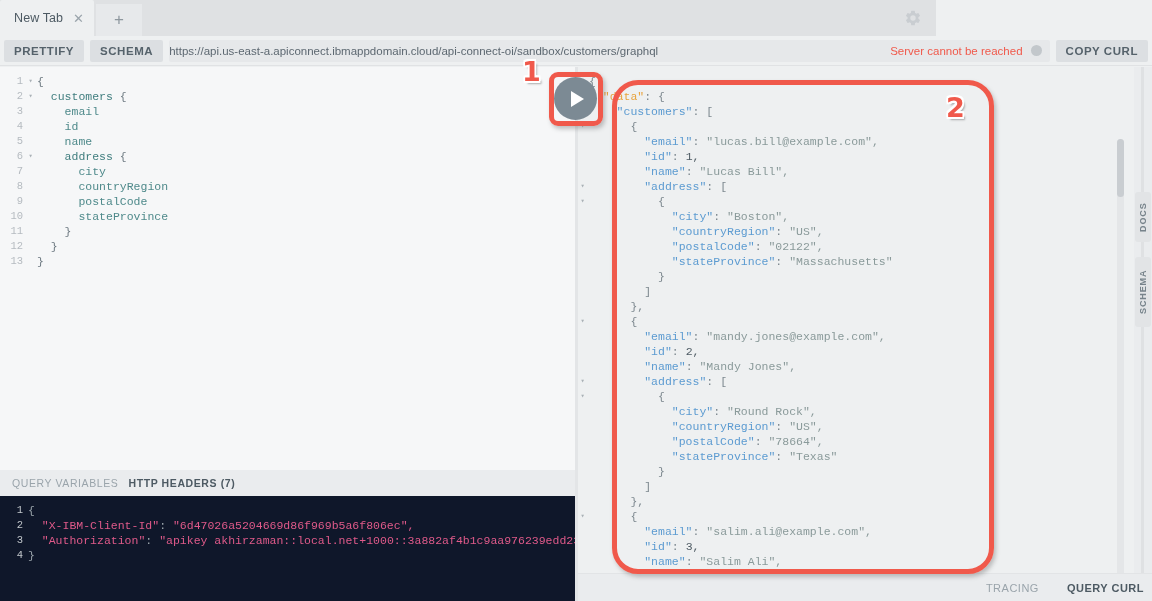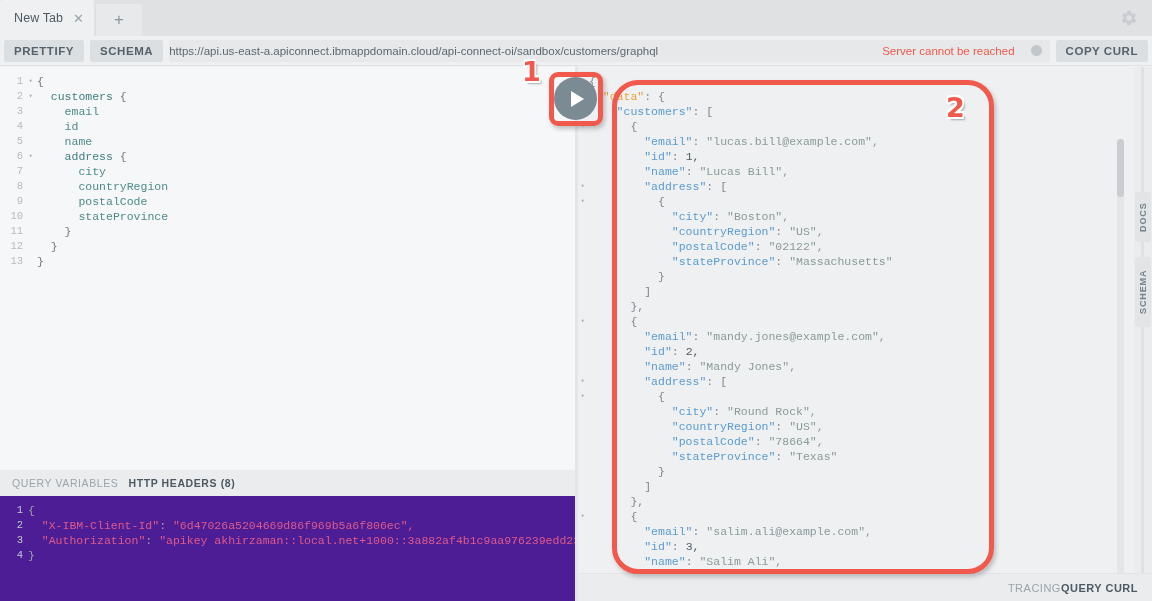--- a/index.html
+++ b/index.html
@@ -12,21 +12,21 @@
   }
   #app {
     position: relative;
     width: 1152px; height: 601px;
     background: #eef0f1;
   }
 
   
   .tabbar {
     position: absolute; top: 0; left: 0;
-    width: 1152px; height: 36px;
+    width: 936px; height: 36px;
     background: #dfe1e3;
     display: flex; align-items: flex-end;
   }
   .tab {
     height: 36px;
     background: #eef0f1;
     display: flex; align-items: center;
     padding: 0 10px 0 14px;
     gap: 10px;
     border-top-left-radius: 2px;
@@ -91,21 +91,21 @@
     position: relative;
     overflow: hidden;
   }
   .url-text {
     font-size: 11.5px;
     color: #5d6871;
     white-space: nowrap;
   }
   .status-wrap {
     position: absolute; right: 8px; top: 0; bottom: 0;
-    display: flex; align-items: center; gap: 16px; margin-left: 43px;
+    display: flex; align-items: center; gap: 8px; margin-left: 43px;
   }
   .status-text {
     font-size: 11.5px;
     color: #f0594b;
     white-space: nowrap;
   }
   .status-dot {
     width: 11px; height: 11px;
     border-radius: 50%;
     background: #c2c7cb;
@@ -116,21 +116,21 @@
     position: absolute;
     top: 67px; left: 0;
     width: 578px; height: 403px;
     background: #f6f7f8;
     overflow: hidden;
   }
   .pane-vars {
     position: absolute;
     top: 470px; left: 0;
     width: 578px; height: 131px;
-    background: #4c1d95;
+    background: #0f172a;
     overflow: hidden;
   }
   .pane-result {
     position: absolute;
     top: 67px; left: 578px;
     width: 556px; height: 506px;
     background: #eef0f1;
     overflow: hidden;
   }
   .divider-v {
@@ -283,22 +283,22 @@
     background: #dfe1e3;
   }
 
   
   .footer {
     position: absolute;
     bottom: 0; left: 578px;
     width: 574px; height: 28px;
     background: #eaecee;
     display: flex; align-items: center; justify-content: flex-end;
-    gap: 0;
-    padding-right: 14px;
+    gap: 28px;
+    padding-right: 8px;
     border-top: 1px solid #e2e4e6;
   }
   .footer-tab {
     font-size: 11px;
     letter-spacing: .5px;
     color: #9aa4ab;
     cursor: pointer;
   }
   .footer-tab.active {
     color: #4d5a63;
@@ -373,21 +373,21 @@
     <button class="tb-btn">COPY CURL</button>
   </div>
 
   <div class="pane-query">
     <div class="code code-wrap" id="query-lines"><div class="code-row"><span class="gutter">1</span><span class="fold">▾</span><span class="code-txt"><span class="t-punct">{</span></span></div><div class="code-row"><span class="gutter">2</span><span class="fold">▾</span><span class="code-txt"><span class="t-sel">  customers </span><span class="t-punct">{</span></span></div><div class="code-row"><span class="gutter">3</span><span class="fold"></span><span class="code-txt"><span class="t-field">    email</span></span></div><div class="code-row"><span class="gutter">4</span><span class="fold"></span><span class="code-txt"><span class="t-field">    id</span></span></div><div class="code-row"><span class="gutter">5</span><span class="fold"></span><span class="code-txt"><span class="t-field">    name</span></span></div><div class="code-row"><span class="gutter">6</span><span class="fold">▾</span><span class="code-txt"><span class="t-sel">    address </span><span class="t-punct">{</span></span></div><div class="code-row"><span class="gutter">7</span><span class="fold"></span><span class="code-txt"><span class="t-field">      city</span></span></div><div class="code-row"><span class="gutter">8</span><span class="fold"></span><span class="code-txt"><span class="t-field">      countryRegion</span></span></div><div class="code-row"><span class="gutter">9</span><span class="fold"></span><span class="code-txt"><span class="t-field">      postalCode</span></span></div><div class="code-row"><span class="gutter">10</span><span class="fold"></span><span class="code-txt"><span class="t-field">      stateProvince</span></span></div><div class="code-row"><span class="gutter">11</span><span class="fold"></span><span class="code-txt"><span class="t-punct">    }</span></span></div><div class="code-row"><span class="gutter">12</span><span class="fold"></span><span class="code-txt"><span class="t-punct">  }</span></span></div><div class="code-row"><span class="gutter">13</span><span class="fold"></span><span class="code-txt"><span class="t-punct">}</span></span></div></div>
   </div>
 
   <div class="pane-vars">
     <div class="vars-head">
       <span class="vars-tab">QUERY VARIABLES</span>
-      <span class="vars-tab active">HTTP HEADERS (8)</span>
+      <span class="vars-tab active">HTTP HEADERS (7)</span>
     </div>
     <div class="code vars-body" id="vars-lines"><div class="code-row"><span class="gutter">1</span><span class="code-txt"><span class="h-punct">{</span></span></div><div class="code-row"><span class="gutter">2</span><span class="code-txt"><span class="h-key">  "X-IBM-Client-Id"</span><span class="h-punct">: </span><span class="h-str">"6d47026a5204669d86f969b5a6f806ec",</span></span></div><div class="code-row"><span class="gutter">3</span><span class="code-txt"><span class="h-key">  "Authorization"</span><span class="h-punct">: </span><span class="h-str">"apikey akhirzaman::local.net+1000::3a882af4b1c9aa976239edd231b98fa1fb92c</span></span></div><div class="code-row"><span class="gutter">4</span><span class="code-txt"><span class="h-punct">}</span></span></div></div>
   </div>
 
   <div class="divider-v"></div>
 
   <div class="pane-result">
     <div class="code code-wrap" id="result-lines"><div class="code-row"><span class="fold">▾</span><span class="code-txt"><span class="j-punct">{</span></span></div><div class="code-row"><span class="fold">▾</span><span class="code-txt"><span class="j-data">  "data"</span><span class="j-punct">: {</span></span></div><div class="code-row"><span class="fold">▾</span><span class="code-txt"><span class="j-key">    "customers"</span><span class="j-punct">: [</span></span></div><div class="code-row"><span class="fold">▾</span><span class="code-txt"><span class="j-punct">      {</span></span></div><div class="code-row"><span class="fold"></span><span class="code-txt"><span class="j-key">        "email"</span><span class="j-punct">: </span><span class="j-str">"lucas.bill@example.com",</span></span></div><div class="code-row"><span class="fold"></span><span class="code-txt"><span class="j-key">        "id"</span><span class="j-punct">: </span><span class="j-num">1,</span></span></div><div class="code-row"><span class="fold"></span><span class="code-txt"><span class="j-key">        "name"</span><span class="j-punct">: </span><span class="j-str">"Lucas Bill",</span></span></div><div class="code-row"><span class="fold">▾</span><span class="code-txt"><span class="j-key">        "address"</span><span class="j-punct">: [</span></span></div><div class="code-row"><span class="fold">▾</span><span class="code-txt"><span class="j-punct">          {</span></span></div><div class="code-row"><span class="fold"></span><span class="code-txt"><span class="j-key">            "city"</span><span class="j-punct">: </span><span class="j-str">"Boston",</span></span></div><div class="code-row"><span class="fold"></span><span class="code-txt"><span class="j-key">            "countryRegion"</span><span class="j-punct">: </span><span class="j-str">"US",</span></span></div><div class="code-row"><span class="fold"></span><span class="code-txt"><span class="j-key">            "postalCode"</span><span class="j-punct">: </span><span class="j-str">"02122",</span></span></div><div class="code-row"><span class="fold"></span><span class="code-txt"><span class="j-key">            "stateProvince"</span><span class="j-punct">: </span><span class="j-str">"Massachusetts"</span></span></div><div class="code-row"><span class="fold"></span><span class="code-txt"><span class="j-punct">          }</span></span></div><div class="code-row"><span class="fold"></span><span class="code-txt"><span class="j-punct">        ]</span></span></div><div class="code-row"><span class="fold"></span><span class="code-txt"><span class="j-punct">      },</span></span></div><div class="code-row"><span class="fold">▾</span><span class="code-txt"><span class="j-punct">      {</span></span></div><div class="code-row"><span class="fold"></span><span class="code-txt"><span class="j-key">        "email"</span><span class="j-punct">: </span><span class="j-str">"mandy.jones@example.com",</span></span></div><div class="code-row"><span class="fold"></span><span class="code-txt"><span class="j-key">        "id"</span><span class="j-punct">: </span><span class="j-num">2,</span></span></div><div class="code-row"><span class="fold"></span><span class="code-txt"><span class="j-key">        "name"</span><span class="j-punct">: </span><span class="j-str">"Mandy Jones",</span></span></div><div class="code-row"><span class="fold">▾</span><span class="code-txt"><span class="j-key">        "address"</span><span class="j-punct">: [</span></span></div><div class="code-row"><span class="fold">▾</span><span class="code-txt"><span class="j-punct">          {</span></span></div><div class="code-row"><span class="fold"></span><span class="code-txt"><span class="j-key">            "city"</span><span class="j-punct">: </span><span class="j-str">"Round Rock",</span></span></div><div class="code-row"><span class="fold"></span><span class="code-txt"><span class="j-key">            "countryRegion"</span><span class="j-punct">: </span><span class="j-str">"US",</span></span></div><div class="code-row"><span class="fold"></span><span class="code-txt"><span class="j-key">            "postalCode"</span><span class="j-punct">: </span><span class="j-str">"78664",</span></span></div><div class="code-row"><span class="fold"></span><span class="code-txt"><span class="j-key">            "stateProvince"</span><span class="j-punct">: </span><span class="j-str">"Texas"</span></span></div><div class="code-row"><span class="fold"></span><span class="code-txt"><span class="j-punct">          }</span></span></div><div class="code-row"><span class="fold"></span><span class="code-txt"><span class="j-punct">        ]</span></span></div><div class="code-row"><span class="fold"></span><span class="code-txt"><span class="j-punct">      },</span></span></div><div class="code-row"><span class="fold">▾</span><span class="code-txt"><span class="j-punct">      {</span></span></div><div class="code-row"><span class="fold"></span><span class="code-txt"><span class="j-key">        "email"</span><span class="j-punct">: </span><span class="j-str">"salim.ali@example.com",</span></span></div><div class="code-row"><span class="fold"></span><span class="code-txt"><span class="j-key">        "id"</span><span class="j-punct">: </span><span class="j-num">3,</span></span></div><div class="code-row"><span class="fold"></span><span class="code-txt"><span class="j-key">        "name"</span><span class="j-punct">: </span><span class="j-str">"Salim Ali",</span></span></div></div>
     <div class="res-scroll">
       <div class="res-scroll-thumb"></div>

